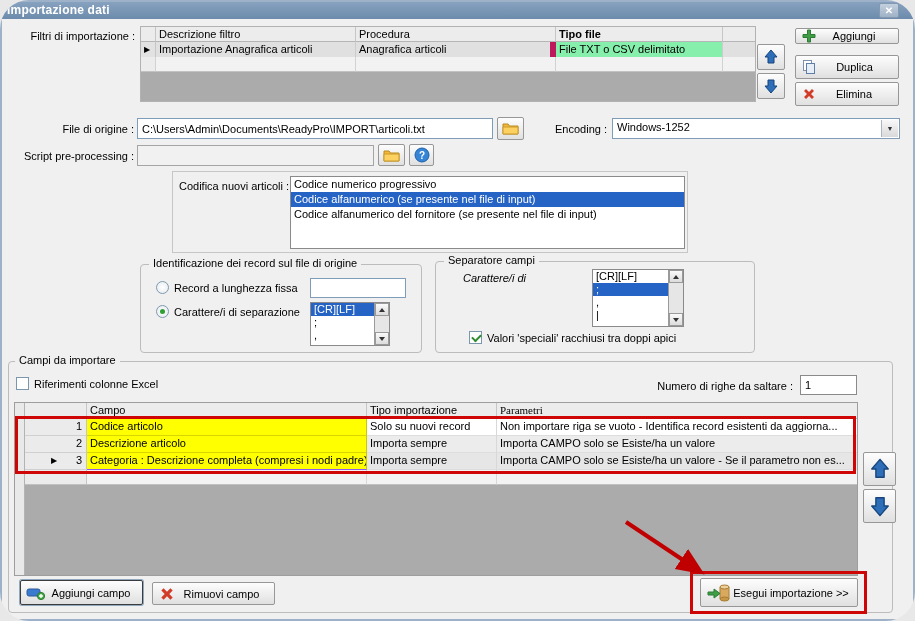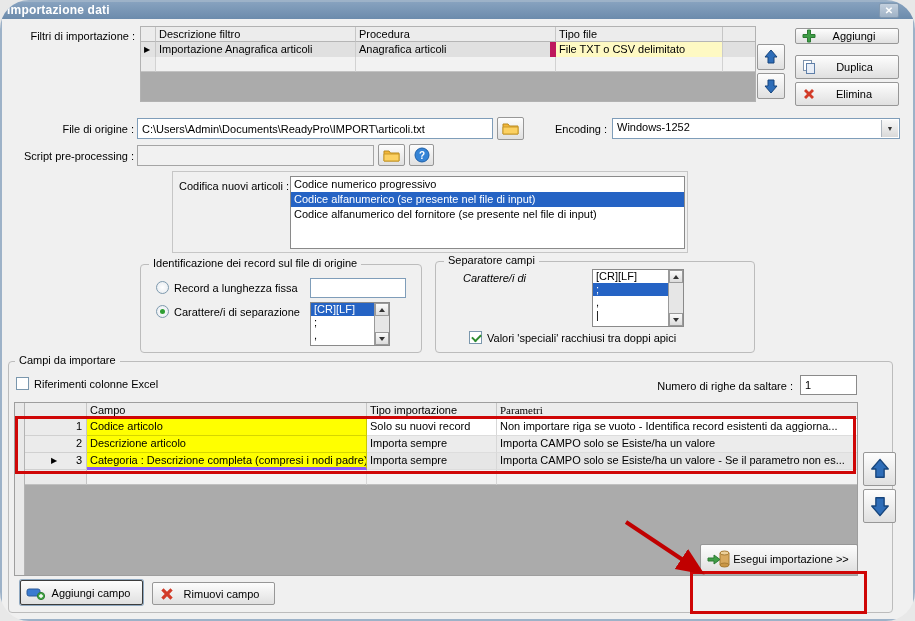--- a/index.html
+++ b/index.html
@@ -79,28 +79,28 @@
     <div class="closebtn">✕</div>
   </div>
 
   <div class="abs rlabel" style="left:18px;top:30px;width:117px;">Filtri di importazione :</div>
 
   <div class="abs" style="left:140px;top:26px;width:616px;height:76px;background:#ababab;border:1px solid #b2b2b2;">
     <div class="frow" style="height:15px;">
       <div class="cell hdr" style="width:15px;"></div>
       <div class="cell hdr" style="width:200px;">Descrizione filtro</div>
       <div class="cell hdr" style="width:200px;">Procedura</div>
-      <div class="cell hdr" style="width:167px;">Tipo file</div>
+      <div class="cell hdr" style="width:167px;font-weight:bold;">Tipo file</div>
       <div class="cell hdr" style="width:32px;border-right:none;"></div>
     </div>
     <div class="frow" style="height:15px;">
       <div class="cell marker" style="width:15px;background:#e2e2e2;border-right:1px solid #c6c6c6;">▶</div>
       <div class="cell" style="width:200px;background:#e0e0e0;border-right:1px solid #cccccc;">Importazione Anagrafica articoli</div>
       <div class="cell" style="width:200px;background:#e0e0e0;border-right:6px solid #be185d;">Anagrafica articoli</div>
-      <div class="cell" style="width:167px;background:#fef9c3;border-right:1px solid #cccccc;">File TXT o CSV delimitato</div>
+      <div class="cell" style="width:167px;background:#86efac;border-right:1px solid #cccccc;">File TXT o CSV delimitato</div>
       <div class="cell" style="width:32px;background:#e0e0e0;"></div>
     </div>
     <div class="frow" style="height:15px;">
       <div class="cell" style="width:15px;background:#ececec;border-right:1px solid #d2d2d2;border-bottom:1px solid #c2c2c2;"></div>
       <div class="cell" style="width:200px;background:#f2f2f2;border-right:1px solid #d2d2d2;border-bottom:1px solid #c2c2c2;"></div>
       <div class="cell" style="width:200px;background:#f2f2f2;border-right:1px solid #d2d2d2;border-bottom:1px solid #c2c2c2;"></div>
       <div class="cell" style="width:167px;background:#f2f2f2;border-right:1px solid #d2d2d2;border-bottom:1px solid #c2c2c2;"></div>
       <div class="cell" style="width:32px;background:#f2f2f2;border-bottom:1px solid #c2c2c2;"></div>
     </div>
   </div>
@@ -252,21 +252,21 @@
       <div class="cell" style="width:62px;background:#ebebeb;border-right:1px solid #c6c6c6;border-bottom:1px solid #d0d0d0;text-align:right;padding-right:4px;">2</div>
       <div class="cell" style="width:280px;background:#ffff00;border-right:1px solid #c9c900;border-bottom:1px solid #d6d600;">Descrizione articolo</div>
       <div class="cell" style="width:130px;background:#ececec;border-right:1px solid #d8d8d8;border-bottom:1px solid #dddddd;">Importa sempre</div>
       <div class="cell" style="width:360px;background:#ececec;border-bottom:1px solid #dddddd;">Importa CAMPO solo se Esiste/ha un valore</div>
     </div>
     <div class="abs frow" style="left:10px;top:50px;height:17px;">
       <div class="cell" style="width:62px;background:#ebebeb;border-right:1px solid #c6c6c6;border-bottom:1px solid #d0d0d0;text-align:right;padding-right:4px;position:relative;">
         <span class="marker" style="position:absolute;left:26px;top:1px;">▶</span>
         <span>3</span>
       </div>
-      <div class="cell" style="width:280px;background:#ffff00;border-right:1px solid #c9c900;border-bottom:3px solid #8b5cf6;">Categoria : Descrizione completa (compresi i nodi padre)</div>
+      <div class="cell" style="width:280px;background:#ffff00;border-right:1px solid #c9c900;border-bottom:1px solid #8b5cf6;">Categoria : Descrizione completa (compresi i nodi padre)</div>
       <div class="cell" style="width:130px;background:#e6e6e6;border-right:1px solid #d8d8d8;border-bottom:1px solid #dddddd;">Importa sempre</div>
       <div class="cell" style="width:360px;background:#e6e6e6;border-bottom:1px solid #dddddd;">Importa CAMPO solo se Esiste/ha un valore  - Se il parametro non es...</div>
     </div>
     <div class="abs frow" style="left:10px;top:67px;height:15px;">
       <div class="cell" style="width:62px;background:#ebebeb;border-right:1px solid #c6c6c6;border-bottom:1px solid #c0c0c0;"></div>
       <div class="cell" style="width:280px;background:#f3f3f3;border-right:1px solid #d8d8d8;border-bottom:1px solid #c0c0c0;"></div>
       <div class="cell" style="width:130px;background:#f3f3f3;border-right:1px solid #d8d8d8;border-bottom:1px solid #c0c0c0;"></div>
       <div class="cell" style="width:360px;background:#f3f3f3;border-bottom:1px solid #c0c0c0;"></div>
     </div>
 
@@ -291,21 +291,21 @@
       <path d="M15 8 v4 M13 10 h4" stroke="#ffffff" stroke-width="1.4"></path>
     </svg>
     <span class="lbl">Aggiungi campo</span>
   </div>
   <div class="abs btn" style="left:152px;top:582px;width:123px;height:23px;">
     <svg width="16" height="16" viewBox="0 0 14 14" style="margin-left:6px;">
         <path d="M2 4 L4 2 L7 5 L10 2 L12 4 L9 7 L12 10 L10 12 L7 9 L4 12 L2 10 L5 7 Z" fill="#d23b28"></path>
       </svg>
     <span class="lbl">Rimuovi campo</span>
   </div>
-  <div class="abs btn" style="left:700px;top:544px;width:158px;height:29px;">
+  <div class="abs btn" style="left:700px;top:578px;width:158px;height:29px;">
     <svg width="24" height="20" viewBox="0 0 24 20" style="margin-left:6px;">
       <path d="M13 4 h9 v12 h-9 Z" fill="#d8a95e" stroke="#a87c33"></path>
       <ellipse cx="17.5" cy="16" rx="4.5" ry="2" fill="#c99646" stroke="#a87c33"></ellipse>
       <ellipse cx="17.5" cy="4" rx="4.5" ry="2" fill="#ecd09a" stroke="#a87c33"></ellipse>
       <path d="M1 9 h6 v-3 l6 4.5 -6 4.5 v-3 H1 Z" fill="#3f9e46" stroke="#2c7a33"></path>
     </svg>
     <span class="lbl">Esegui importazione &gt;&gt;</span>
   </div>
 
   <div class="note" style="left:690px;top:571px;width:177px;height:43px;"></div>

